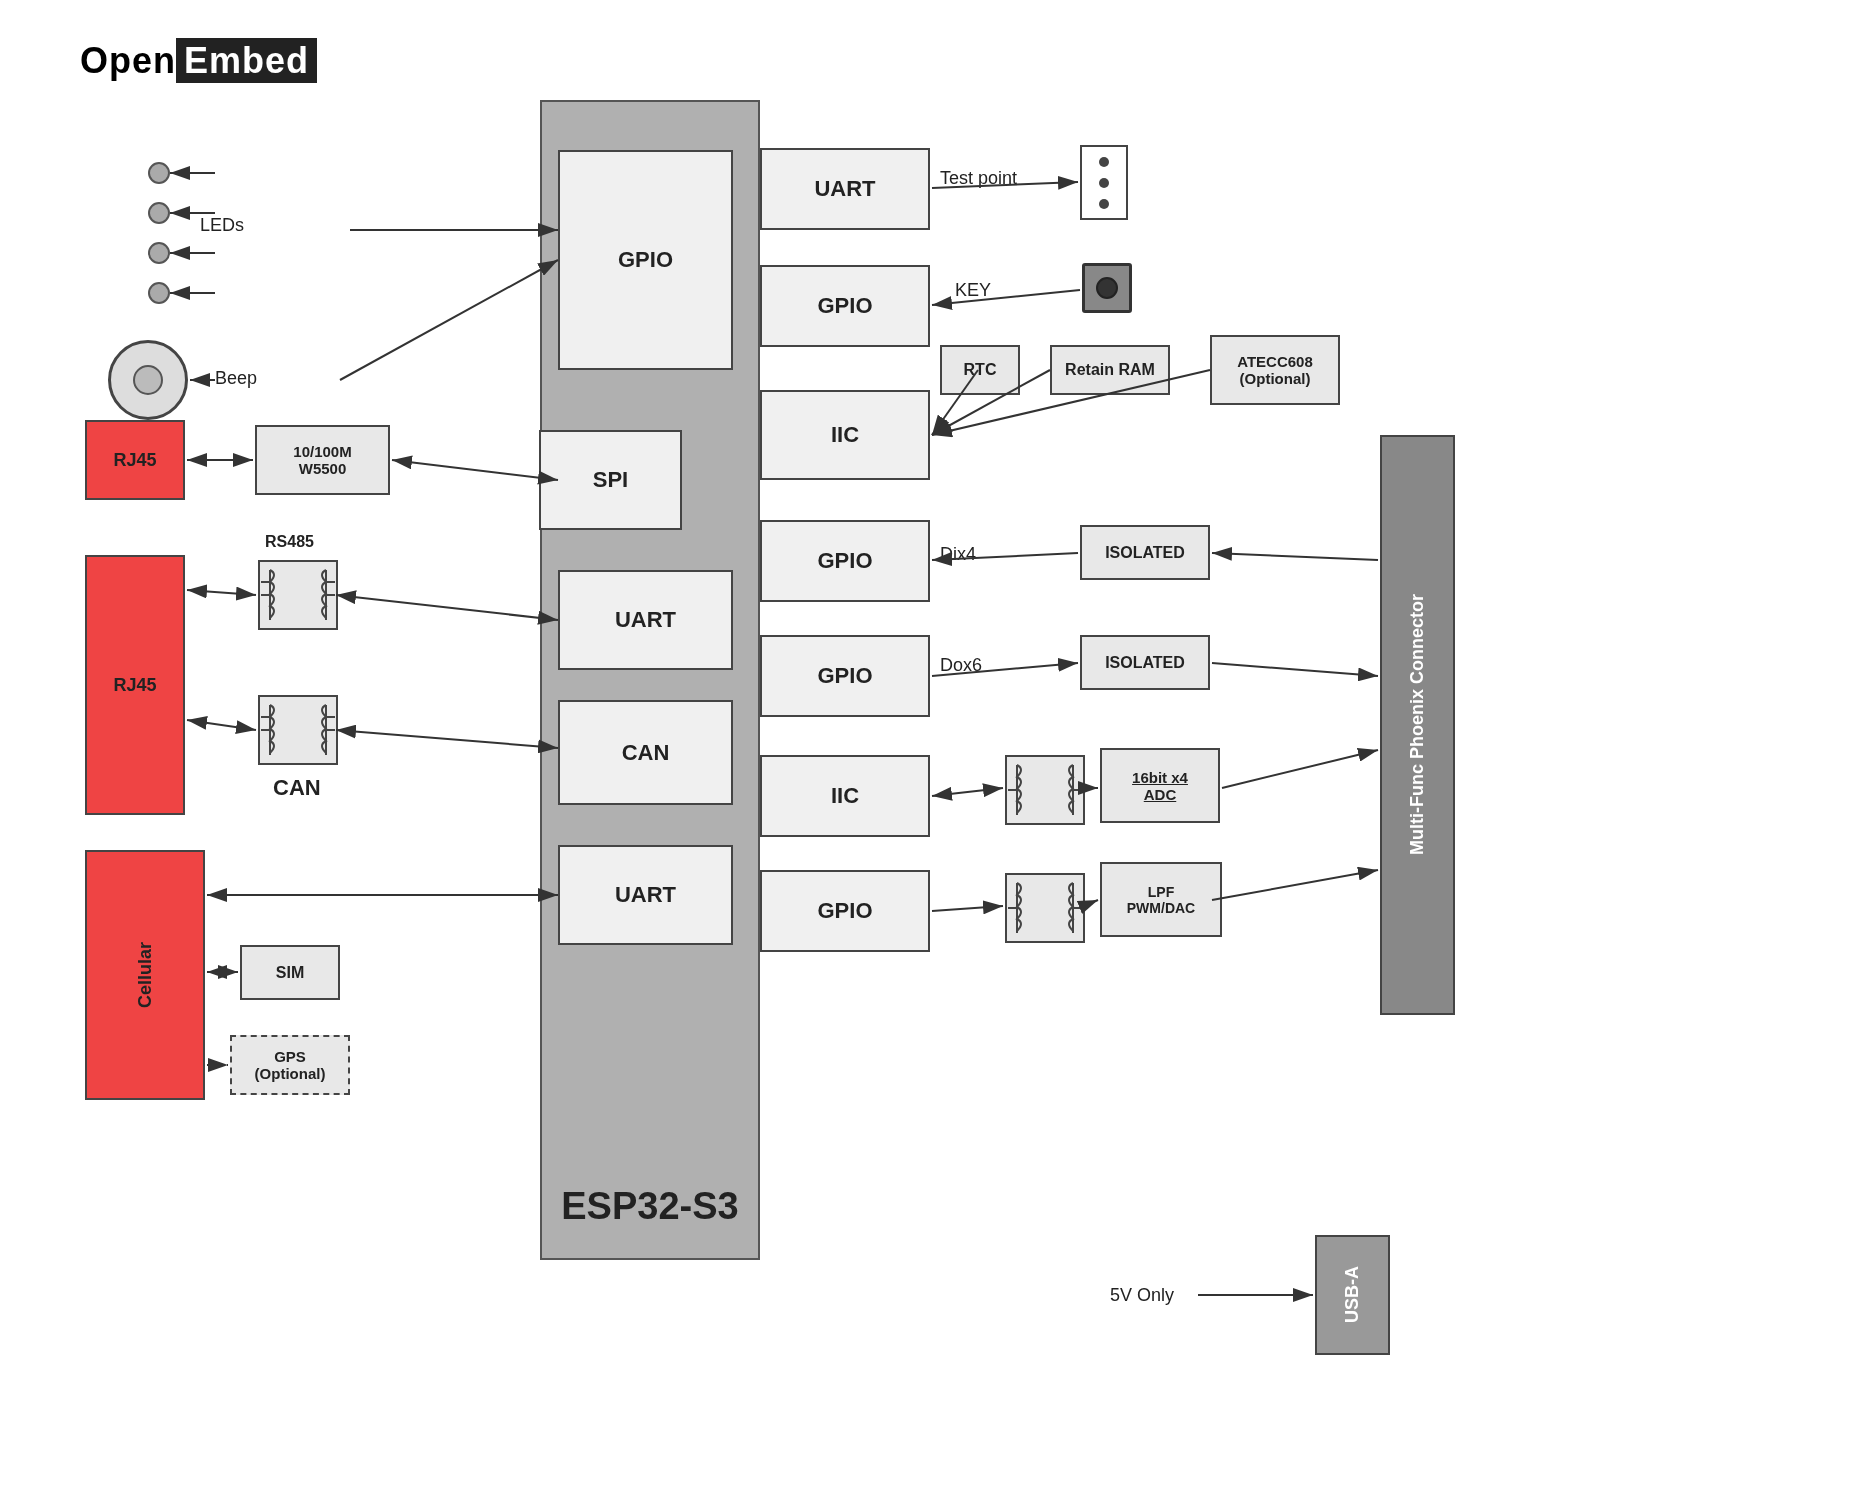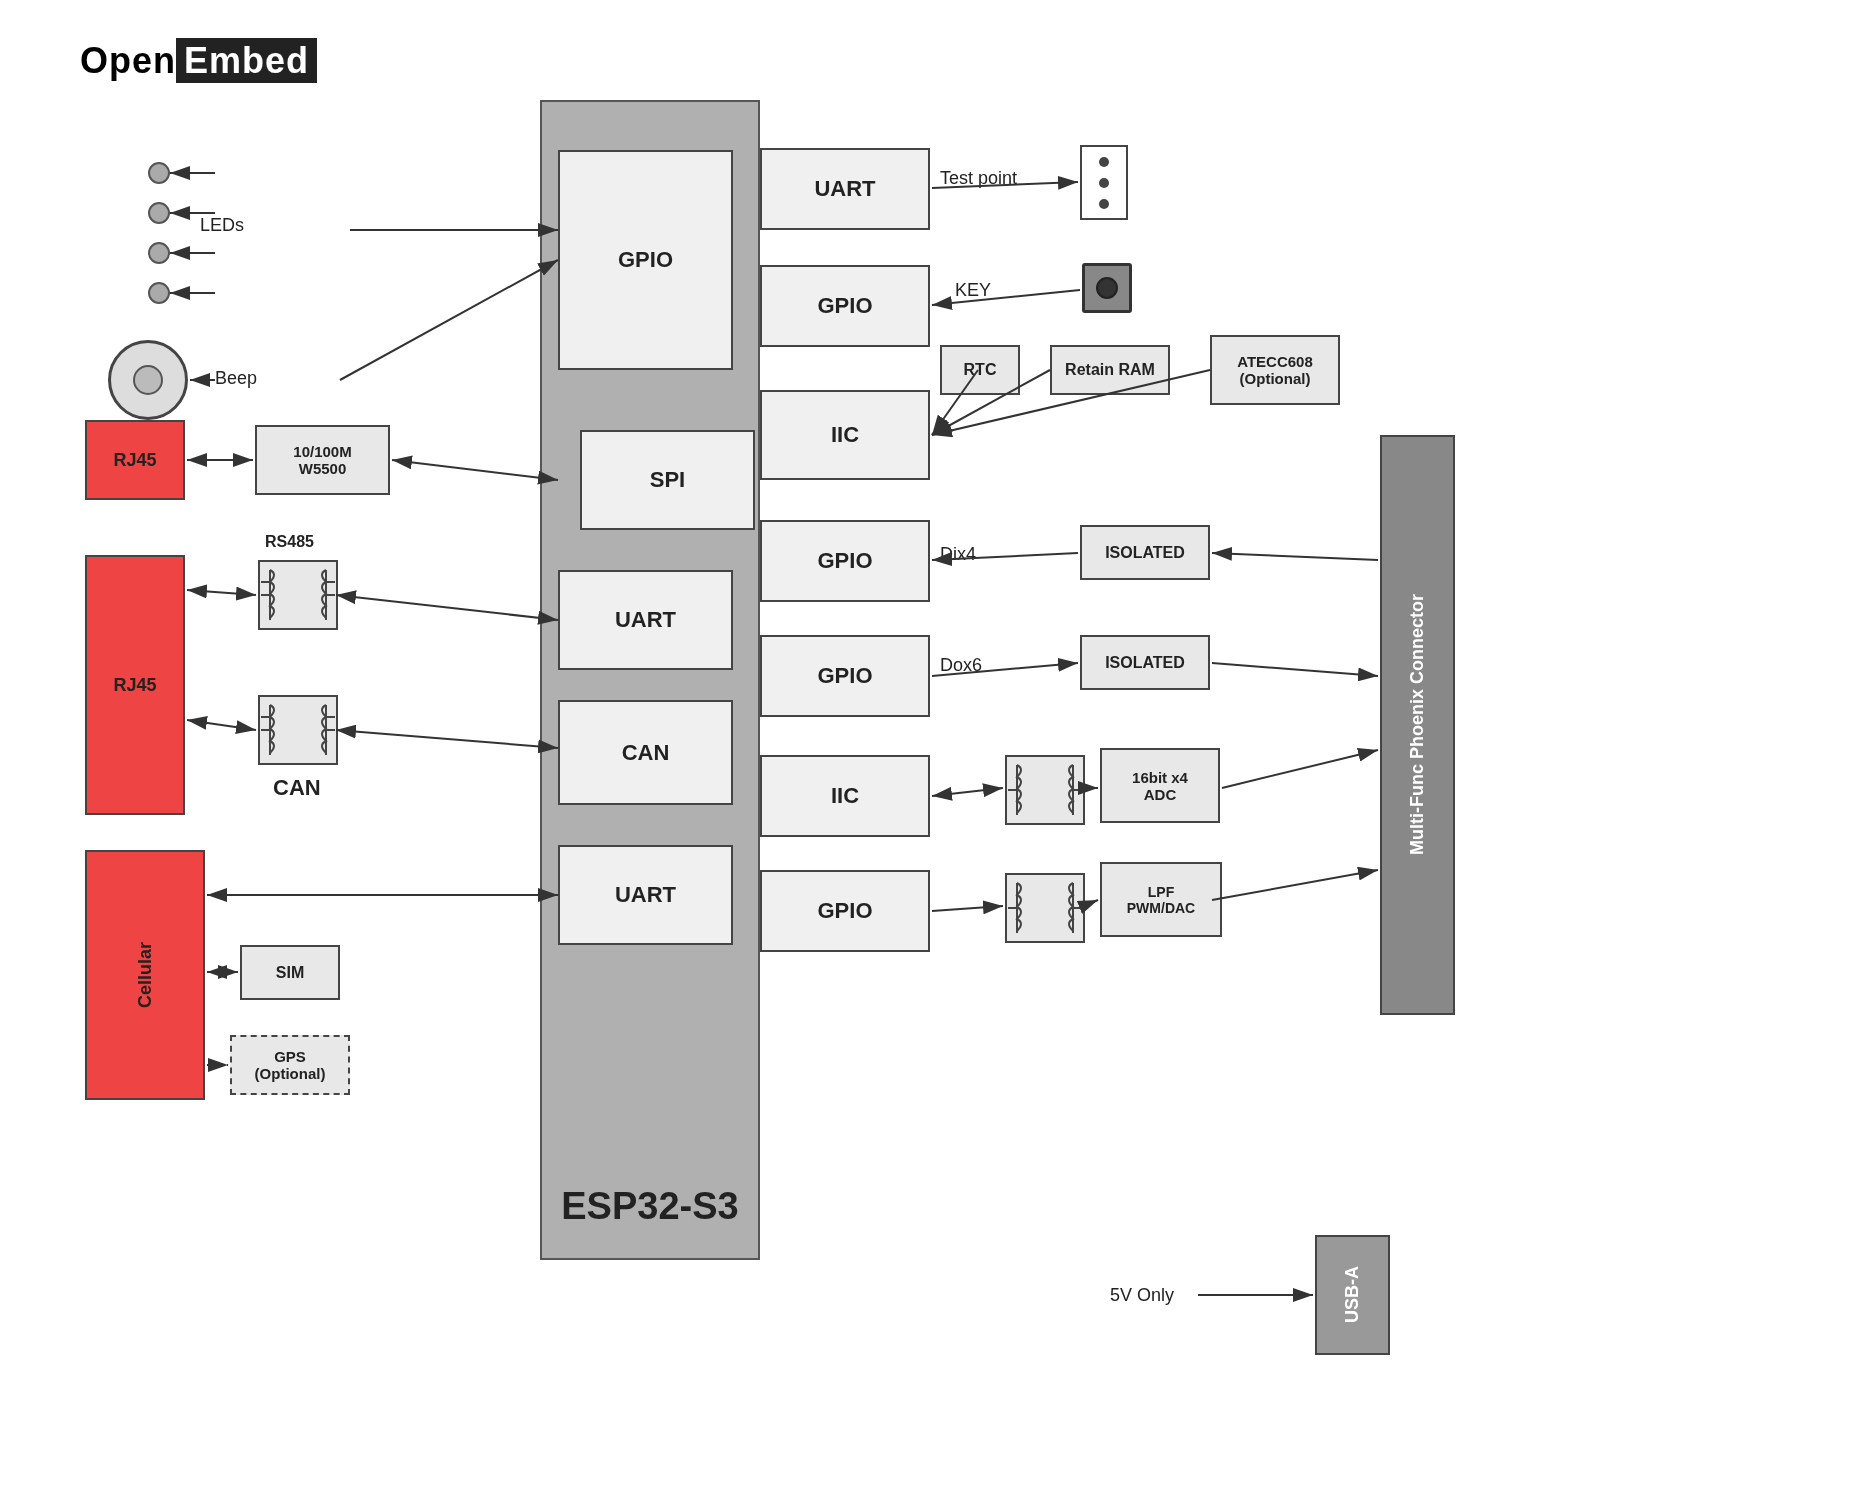--- a/index.html
+++ b/index.html
@@ -245,21 +245,21 @@
   </div>
 
   <div class="esp32-block">
     <span class="esp32-label">ESP32-S3</span>
   </div>
 
   <div class="iface-block" style="top:150px;left:558px;width:175px;height:220px;">
     <span>GPIO</span>
   </div>
 
-  <div class="iface-block" style="top:430px;left:580px;width:175px;height:100px;">
+  <div class="iface-block" style="top:430px;left:539px;width:143px;height:100px;">
     <span>SPI</span>
   </div>
 
   <div class="iface-block" style="top:570px;left:558px;width:175px;height:100px;">
     <span>UART</span>
   </div>
 
   <div class="iface-block" style="top:700px;left:558px;width:175px;height:105px;">
     <span>CAN</span>
   </div>
@@ -404,21 +404,21 @@
     <svg width="76" height="66" viewBox="0 0 76 66">
       <line x1="10" y1="8" x2="10" y2="58" stroke="#444" stroke-width="2"></line>
       <path d="M10,8 Q18,12 10,20 Q18,24 10,32 Q18,36 10,44 Q18,48 10,56" fill="none" stroke="#444" stroke-width="2"></path>
       <line x1="66" y1="8" x2="66" y2="58" stroke="#444" stroke-width="2"></line>
       <path d="M66,8 Q58,12 66,20 Q58,24 66,32 Q58,36 66,44 Q58,48 66,56" fill="none" stroke="#444" stroke-width="2"></path>
       <line x1="1" y1="33" x2="10" y2="33" stroke="#444" stroke-width="2"></line>
       <line x1="66" y1="33" x2="75" y2="33" stroke="#444" stroke-width="2"></line>
     </svg>
   </div>
 
-  <div class="ext-box-light" style="top:748px;left:1100px;width:120px;height:75px;font-size:15px;">
+  <div class="ext-box-light" style="top:748px;left:1100px;width:120px;height:75px;font-size:15px;text-decoration:underline;">
     <span style="white-space:pre-line;text-align:center;">16bit x4
 ADC</span>
   </div>
 
   <div class="transformer" style="top:873px;left:1005px;">
     <svg width="76" height="66" viewBox="0 0 76 66">
       <line x1="10" y1="8" x2="10" y2="58" stroke="#444" stroke-width="2"></line>
       <path d="M10,8 Q18,12 10,20 Q18,24 10,32 Q18,36 10,44 Q18,48 10,56" fill="none" stroke="#444" stroke-width="2"></path>
       <line x1="66" y1="8" x2="66" y2="58" stroke="#444" stroke-width="2"></line>
       <path d="M66,8 Q58,12 66,20 Q58,24 66,32 Q58,36 66,44 Q58,48 66,56" fill="none" stroke="#444" stroke-width="2"></path>

